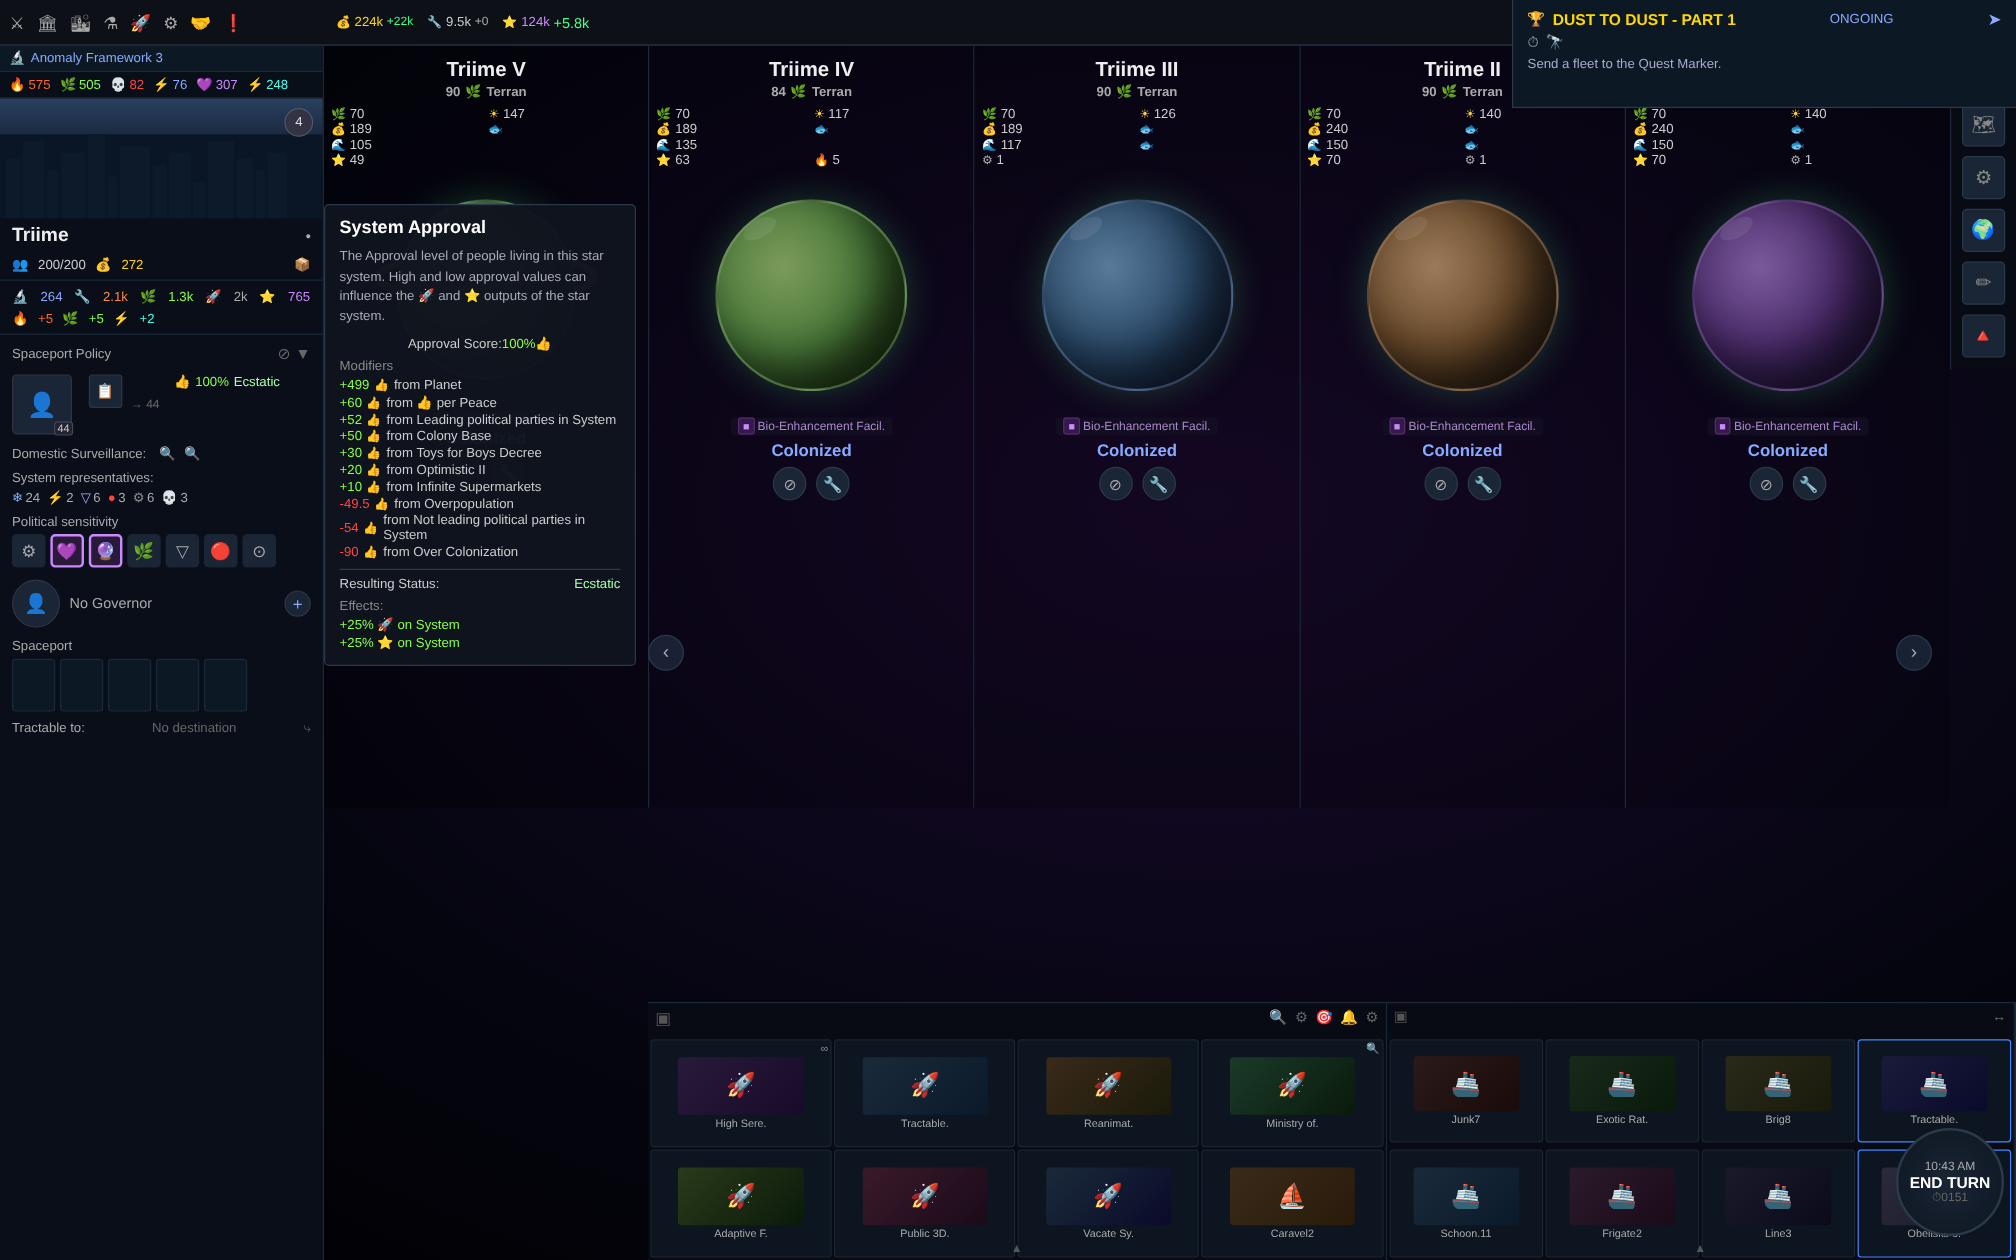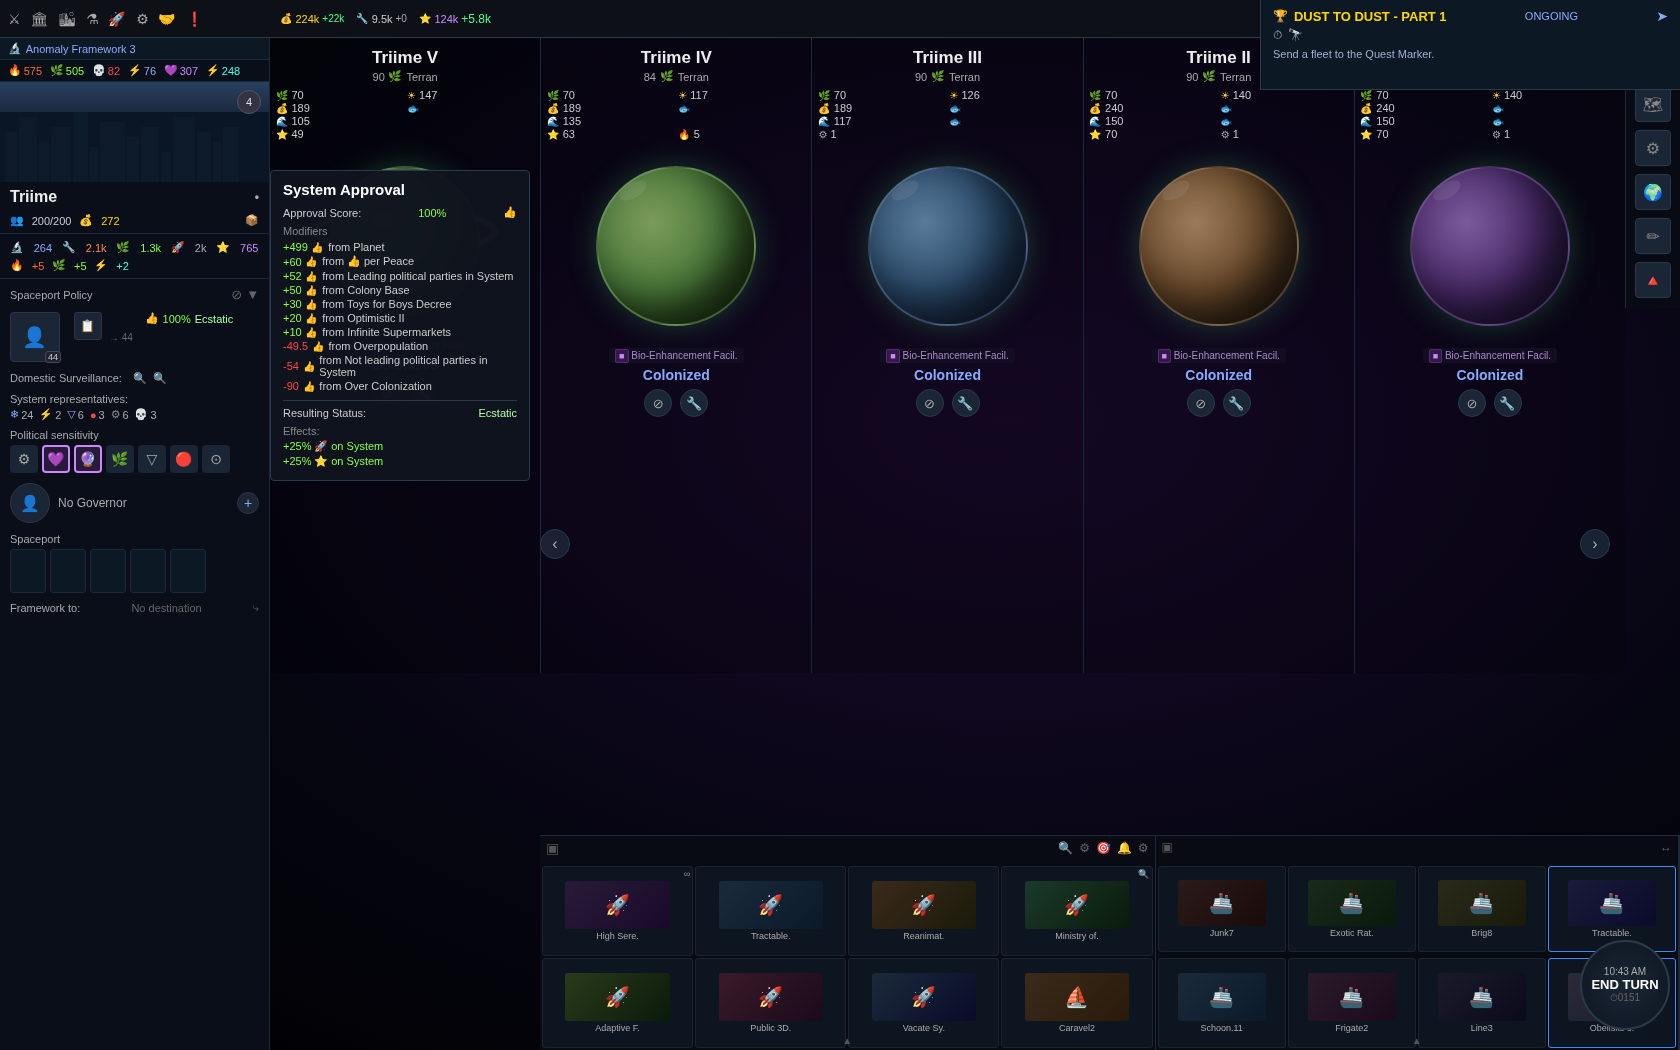--- a/index.html
+++ b/index.html
@@ -416,21 +416,21 @@
     }
     .tooltip-desc {
       font-size: 11px;
       color: #aab;
       line-height: 1.5;
       margin-bottom: 8px;
     }
     .tooltip-score-row {
       display: flex;
       align-items: center;
-      justify-content: space-between;
+      justify-content: center;
       margin-bottom: 6px;
       font-size: 11px;
       color: #ccc;
     }
     .tooltip-score-val { color: #88ff44; }
     .tooltip-section-label {
       font-size: 11px;
       color: #888;
       margin-bottom: 4px;
     }
@@ -491,20 +491,21 @@
       color: #eee;
       margin-bottom: 2px;
     }
     .planet-col-sub {
       font-size: 11px;
       color: #aaa;
       margin-bottom: 6px;
       display: flex;
       align-items: center;
       gap: 4px;
+      font-weight: bold;
     }
     .planet-stats-grid {
       width: 100%;
       display: grid;
       grid-template-columns: 1fr 1fr;
       gap: 1px 4px;
       font-size: 11px;
       margin-bottom: 8px;
     }
     .planet-stat-row {
@@ -1003,28 +1004,29 @@
     <div class="spaceport-slots">
       <div class="spaceport-slot"></div>
       <div class="spaceport-slot"></div>
       <div class="spaceport-slot"></div>
       <div class="spaceport-slot"></div>
       <div class="spaceport-slot"></div>
     </div>
   </div>
 
   <div class="departing-row">
-    <span>Framework to:</span>
+    <span>Tractable to:</span>
     <span style="color:#666">No destination</span>
     <span style="color:#555">⤷</span>
   </div>
 </div>
 
 <div class="tooltip-panel">
   <div class="tooltip-title">System Approval</div>
+  <div class="tooltip-desc">The Approval level of people living in this star system. High and low approval values can influence the 🚀 and ⭐ outputs of the star system.</div>
 
   <div class="tooltip-score-row">
     <span>Approval Score:</span>
     <span class="tooltip-score-val">100%</span>
     <span style="color:#88ff44">👍</span>
   </div>
 
   <div class="tooltip-section-label">Modifiers</div>
 
   <div class="modifier-row">

